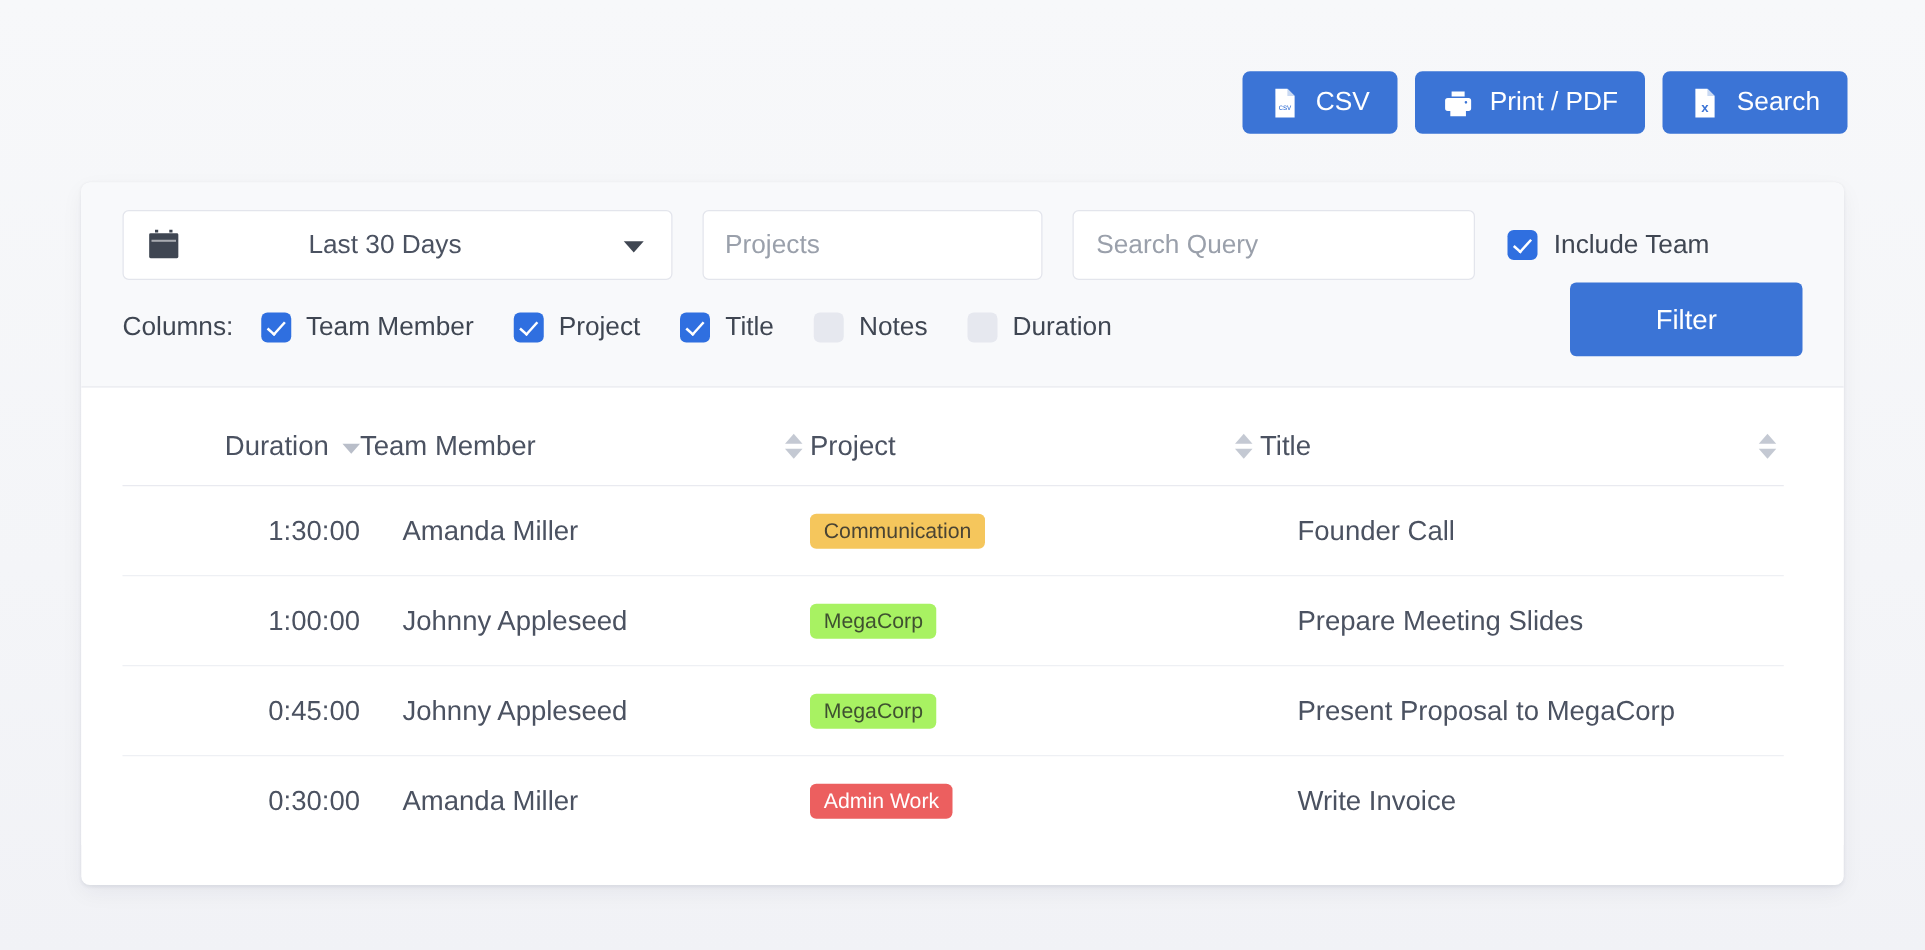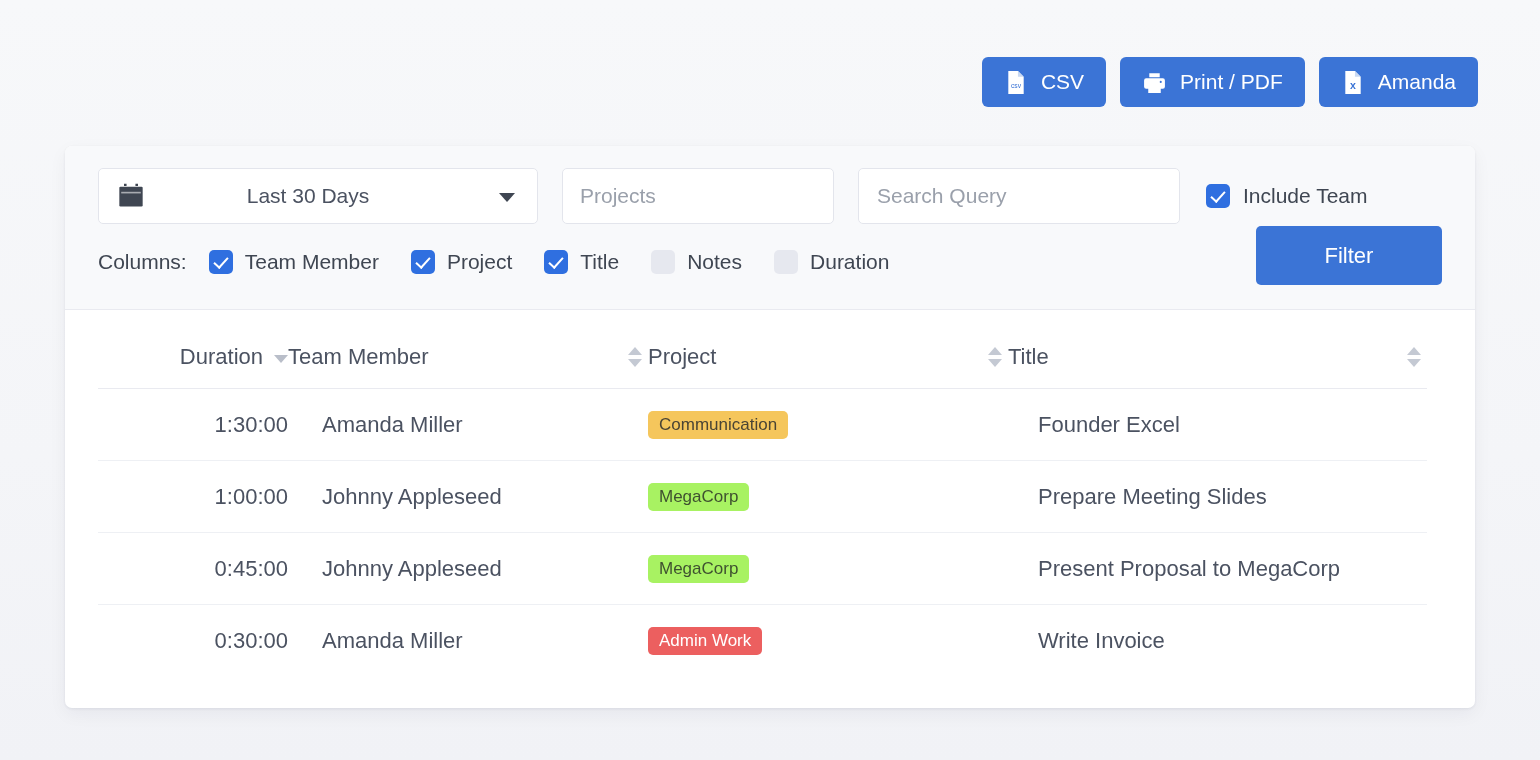--- a/index.html
+++ b/index.html
@@ -276,21 +276,21 @@
     </button>
 
     <button class="btn-export">
       <span>
         <svg class="icon-svg" width="24" height="25" viewBox="0 0 24 26">
           <path d="M4 1h10l6 6v18H4z" fill="#ffffff"></path>
           <path d="M14 1l6 6h-6z" fill="#c9d9f2"></path>
           <text x="12" y="20" font-family="Liberation Sans, sans-serif" font-size="11" font-weight="bold" fill="#3b74d6" text-anchor="middle">x</text>
         </svg>
       </span>
-      <span class="lbl">Amanda</span>
+      <span class="lbl">Search</span>
     </button>
   </div>
 
   <div class="card">
 
     <div class="filter-area">
 
       <div class="filter-row1">
 
         <div class="daterange">
@@ -384,21 +384,21 @@
                   </span>
               </span>
             </th>
           </tr>
         </thead>
         <tbody id="tbody">
             <tr>
               <td class="c-duration">1:30:00</td>
               <td class="c-member">Amanda Miller</td>
               <td class="c-project"><span class="badge" style="background: rgb(245, 198, 92); color: rgb(74, 68, 52);">Communication</span></td>
-              <td class="c-title">Founder Excel</td>
+              <td class="c-title">Founder Call</td>
             </tr>
             <tr>
               <td class="c-duration">1:00:00</td>
               <td class="c-member">Johnny Appleseed</td>
               <td class="c-project"><span class="badge" style="background: rgb(168, 242, 98); color: rgb(63, 81, 48);">MegaCorp</span></td>
               <td class="c-title">Prepare Meeting Slides</td>
             </tr>
             <tr>
               <td class="c-duration">0:45:00</td>
               <td class="c-member">Johnny Appleseed</td>

